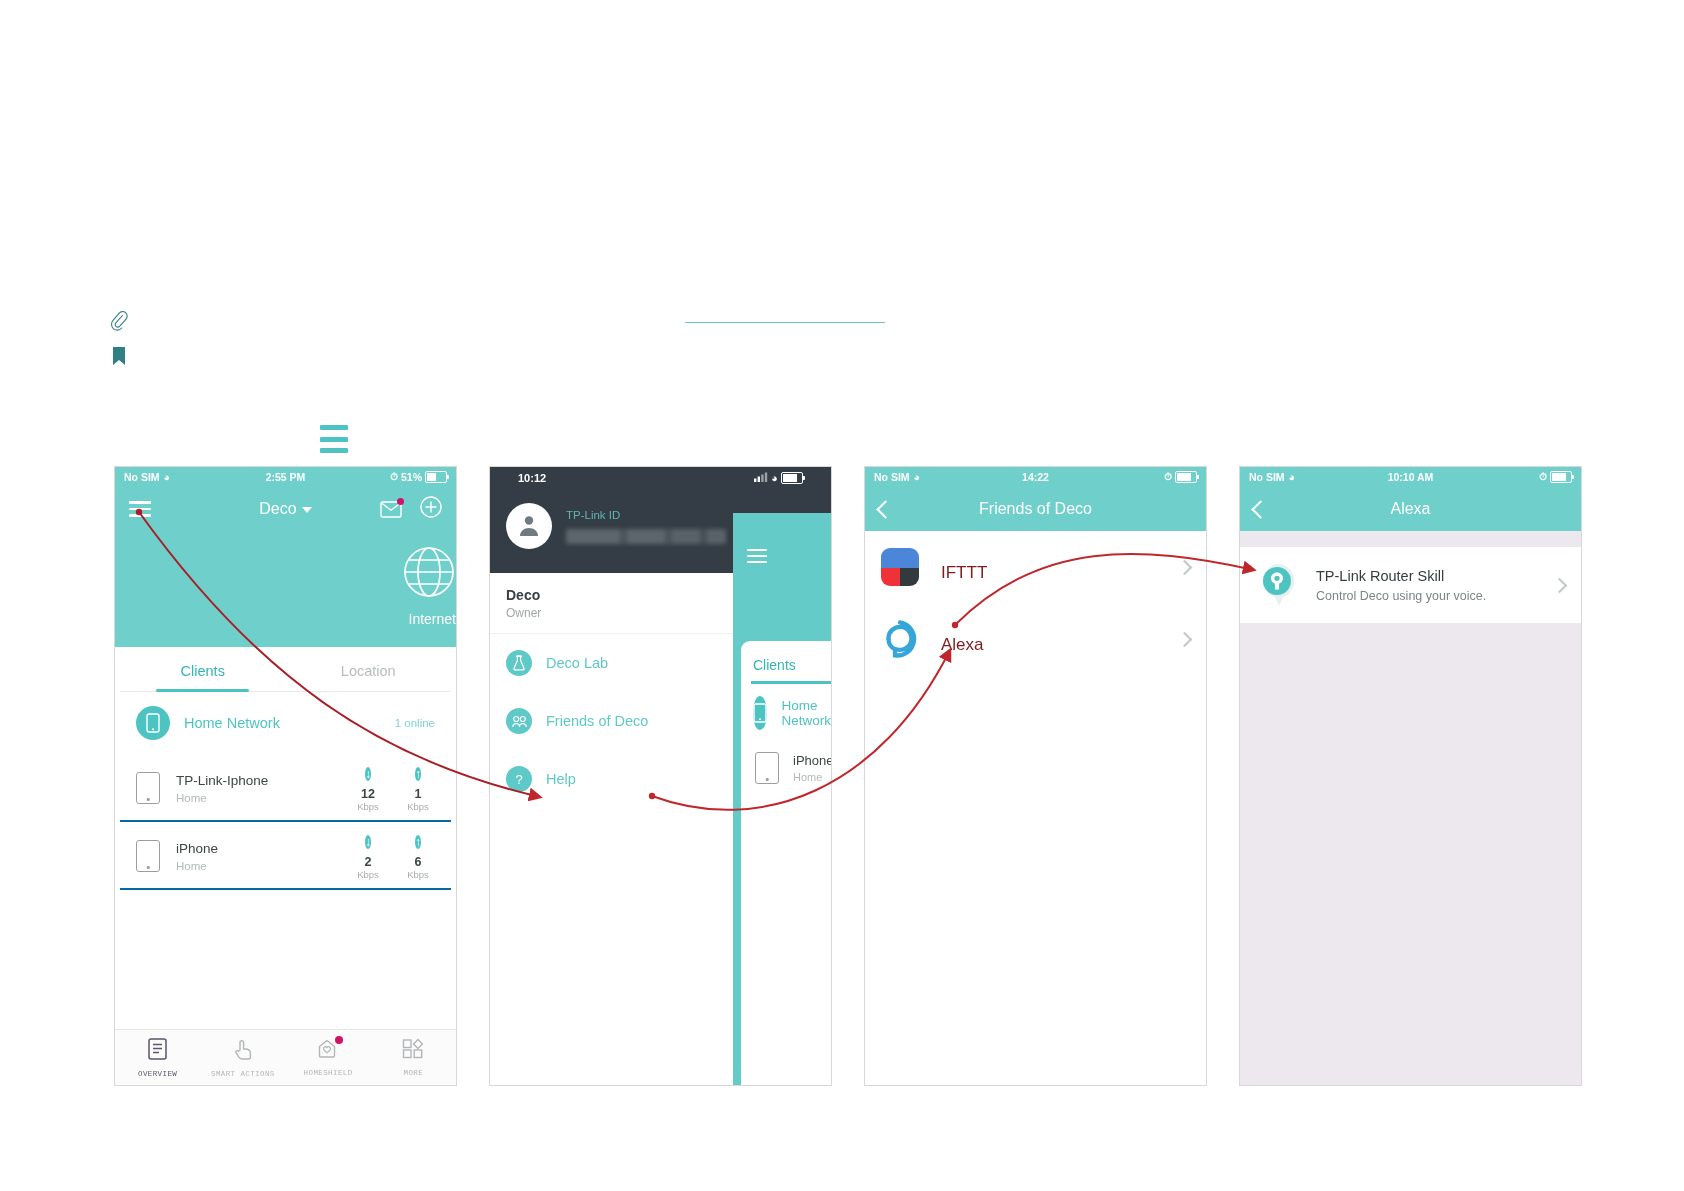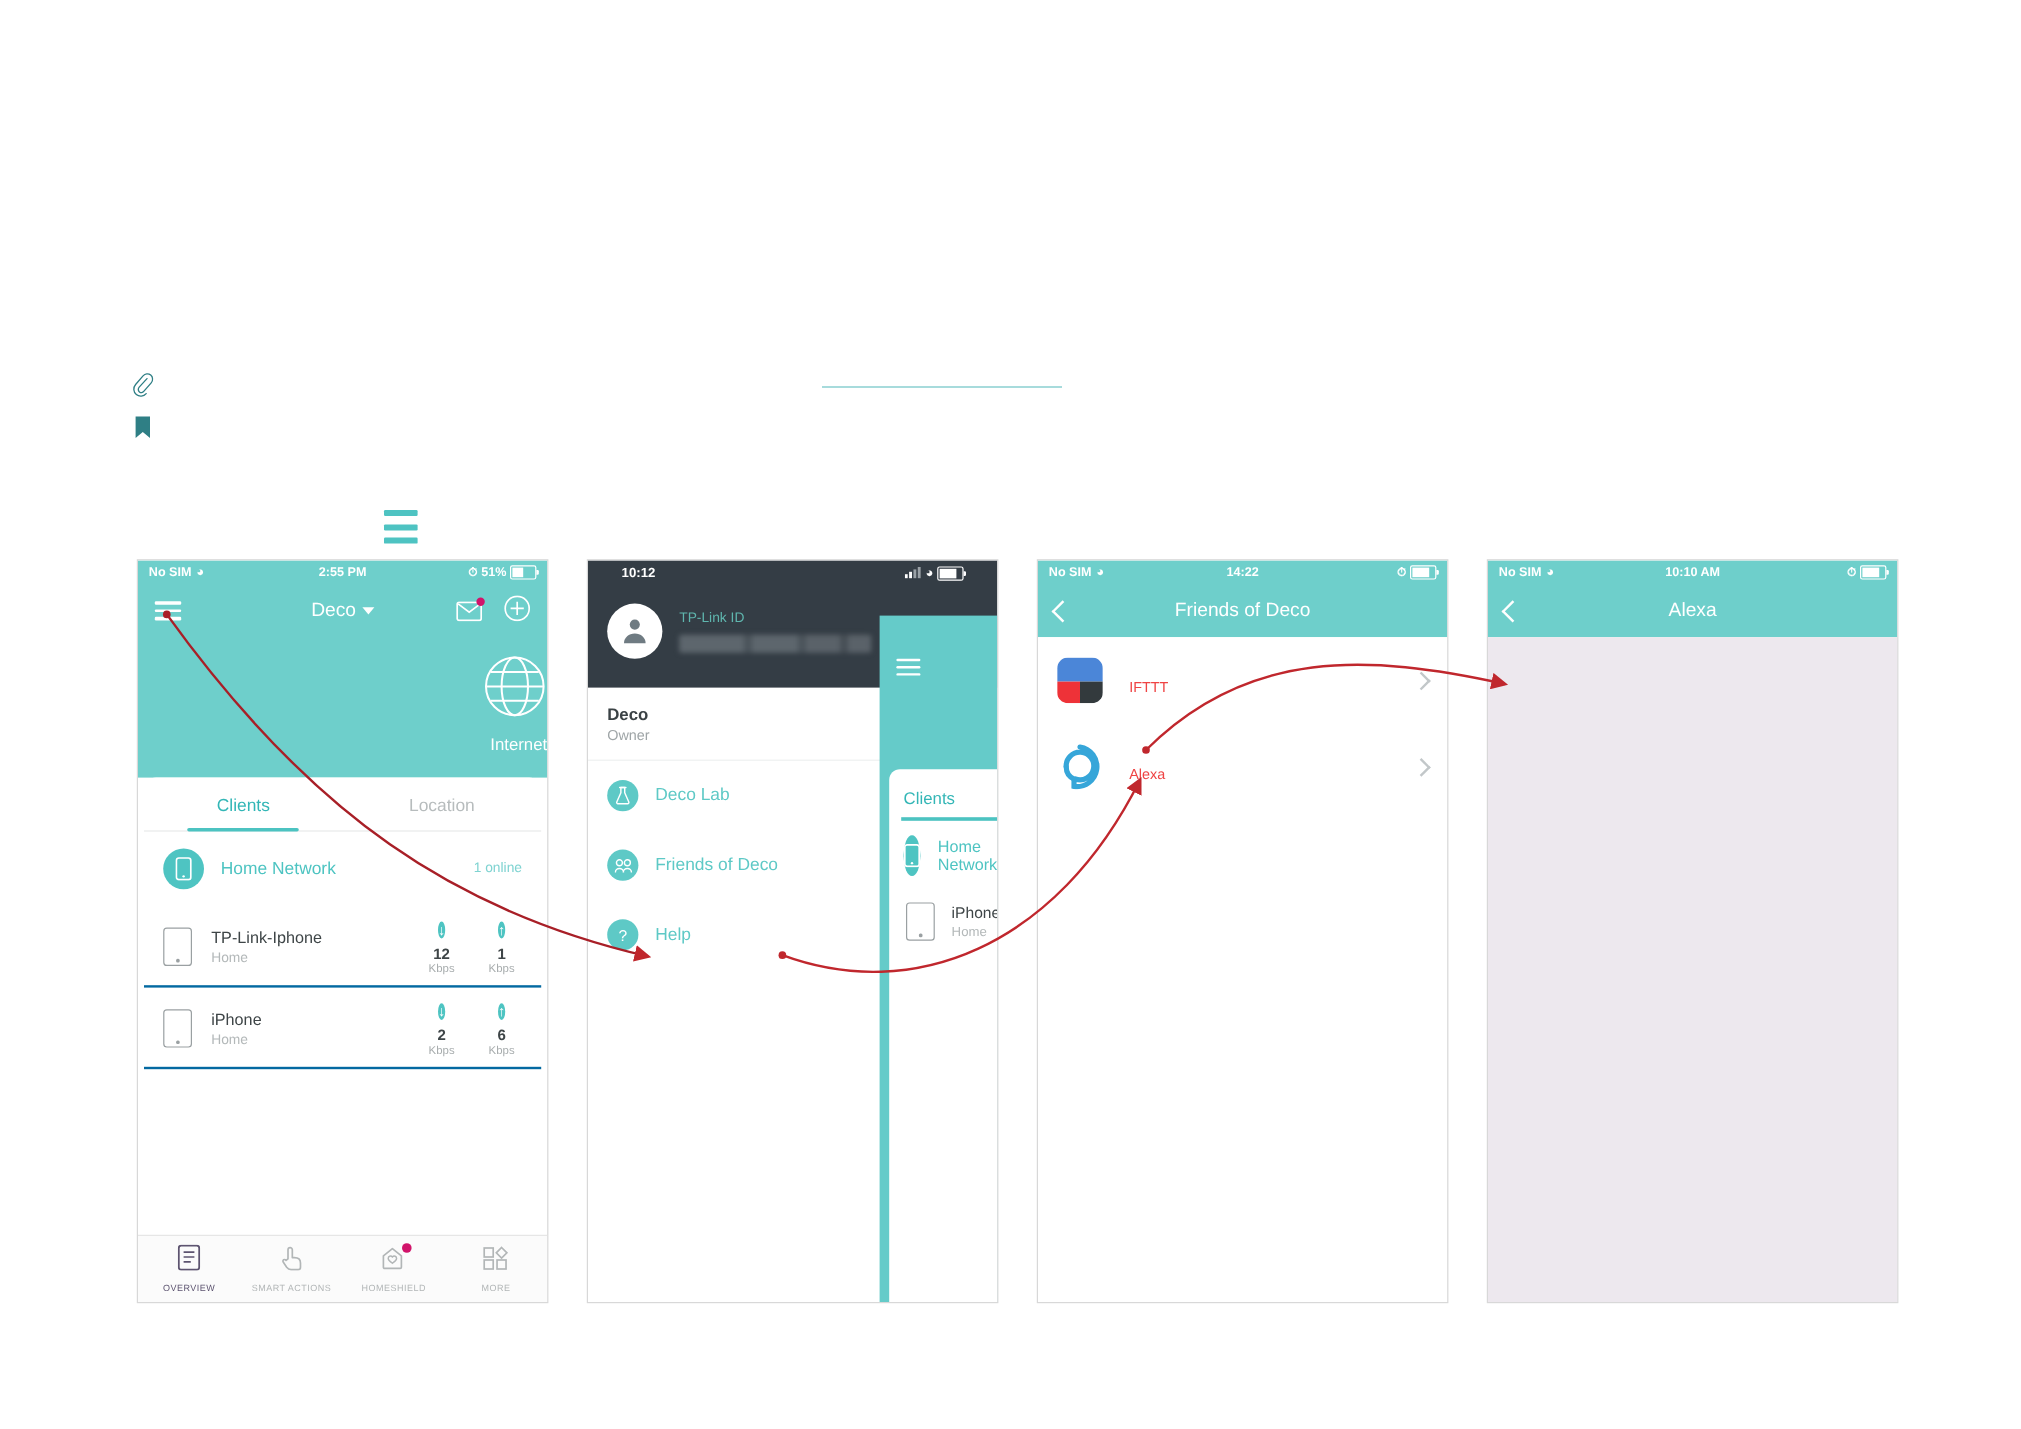--- a/index.html
+++ b/index.html
@@ -66,21 +66,21 @@
   .cli-txt{margin-left:16px;}
   .cli-name{font-size:13.5px;color:#3e4547;}
   .cli-sub{font-size:11.5px;color:#b3b8b9;margin-top:4px;}
   .speeds{margin-left:auto;display:flex;gap:16px;}
   .sp{text-align:center;width:34px;}
   .sp-ic{width:21px;height:21px;border-radius:50%;background:#4ec4c2;margin:0 auto;color:#fff;font-size:12px;line-height:21px;}
   .sp-val{font-size:12.5px;font-weight:bold;color:#3e4547;margin-top:2px;}
   .sp-unit{font-size:9.5px;color:#a8adae;}
 
   .tabbar{position:absolute;left:0;right:0;bottom:0;height:55px;background:#fbfbfb;border-top:1px solid #e6e6e6;display:flex;}
-  .tbi{flex:1;display:flex;flex-direction:column;align-items:center;justify-content:center;gap:5px;position:relative;}
+  .tbi{flex:1;display:flex;flex-direction:column;align-items:center;justify-content:center;gap:5px;position:relative;font-family:Liberation Mono, monospace;}
   .tbl{font-size:7.5px;letter-spacing:.4px;color:#b2b6b7;}
   .tbi.active .tbl{color:#5d5470;}
 
   
   .p2-dark{background:#343d45;color:#e9edef;}
   .p2-sb{height:22px;display:flex;align-items:center;padding:0 28px;font-size:11px;font-weight:bold;color:#fff;}
   .p2-acct{display:flex;align-items:center;padding:14px 16px 24px;}
   .p2-av{width:46px;height:46px;border-radius:50%;background:#fff;display:flex;align-items:center;justify-content:center;flex:none;}
   .p2-id{margin-left:14px;}
   .p2-id .t{font-size:11.5px;color:#5fb6ae;}
@@ -107,21 +107,21 @@
   .p2-peek-cn .b{font-size:11px;color:#b3b8b9;margin-top:3px;}
 
   
   .t-head{background:#6ecfcb;color:#fff;}
   .t-nav{height:44px;display:flex;align-items:center;position:relative;padding:0 14px;}
   .chev-back{width:11px;height:11px;border-left:2.4px solid #fff;border-bottom:2.4px solid #fff;transform:rotate(45deg);}
   .t-title{position:absolute;left:0;right:0;text-align:center;font-size:16px;pointer-events:none;}
   .p3-list{background:#fff;}
   .p3-row{display:flex;align-items:center;padding:17px 16px;}
   .p3-logo{width:38px;height:38px;flex:none;}
-  .p3-name{margin-left:22px;font-size:12px;color:#ef4444;margin-top:11px;}
+  .p3-name{margin-left:22px;font-size:17px;color:#7f1d1d;margin-top:11px;}
   .chev-r{margin-left:auto;width:9px;height:9px;border-top:2px solid #c2c7c9;border-right:2px solid #c2c7c9;transform:rotate(45deg);}
 
   .p4-body{background:#ede8ee;height:calc(100% - 20px - 44px);}
   .p4-gap{height:16px;}
   .p4-card{background:#fff;display:flex;align-items:center;padding:15px 16px;}
   .p4-pin{width:42px;height:46px;position:relative;flex:none;}
   .p4-txt{margin-left:18px;}
   .p4-t{font-size:14.5px;color:#353c3f;}
   .p4-s{font-size:12.5px;color:#7d8587;margin-top:5px;}
 
@@ -474,20 +474,34 @@
       </span>
     </div>
     <div class="t-nav">
       <span class="chev-back"></span>
       <span class="t-title">Alexa</span>
     </div>
   </div>
 
   <div class="p4-body">
     <div class="p4-gap"></div>
+    <div class="p4-card">
+      <span class="p4-pin">
+        <svg width="42" height="46" viewBox="0 0 42 46">
+            <path d="M21 2a17 17 0 0 1 6 33l-4 9-4-9A17 17 0 0 1 21 2z" fill="#e9eef0"></path>
+            <circle cx="21" cy="19" r="14" fill="#4ec4c2"></circle>
+            <path d="M21 10.5c-3.4 0-6 2.5-6 5.8 0 2.6 1.6 4.6 3.9 5.4v5.8h4.2v-5.8c2.3-.8 3.9-2.8 3.9-5.4 0-3.3-2.6-5.8-6-5.8zm0 3.2c1.5 0 2.7 1.1 2.7 2.6S22.5 19 21 19s-2.7-1.2-2.7-2.7 1.2-2.6 2.7-2.6z" fill="#fff"></path>
+          </svg>
+      </span>
+      <span class="p4-txt">
+        <div class="p4-t">TP-Link Router Skill</div>
+        <div class="p4-s">Control Deco using your voice.</div>
+      </span>
+      <span class="chev-r"></span>
+    </div>
   </div>
 </div>
 
 <svg class="arrows" viewBox="0 0 1684 1191">
   <defs>
     <marker id="ah" viewBox="0 0 10 10" refX="8" refY="5" markerWidth="7" markerHeight="7" orient="auto-start-reverse">
       <path d="M0 0 L10 5 L0 10 z" fill="#c0272d"></path>
     </marker>
   </defs>
   <circle cx="139" cy="512" r="3.2" fill="#a81f27"></circle>

